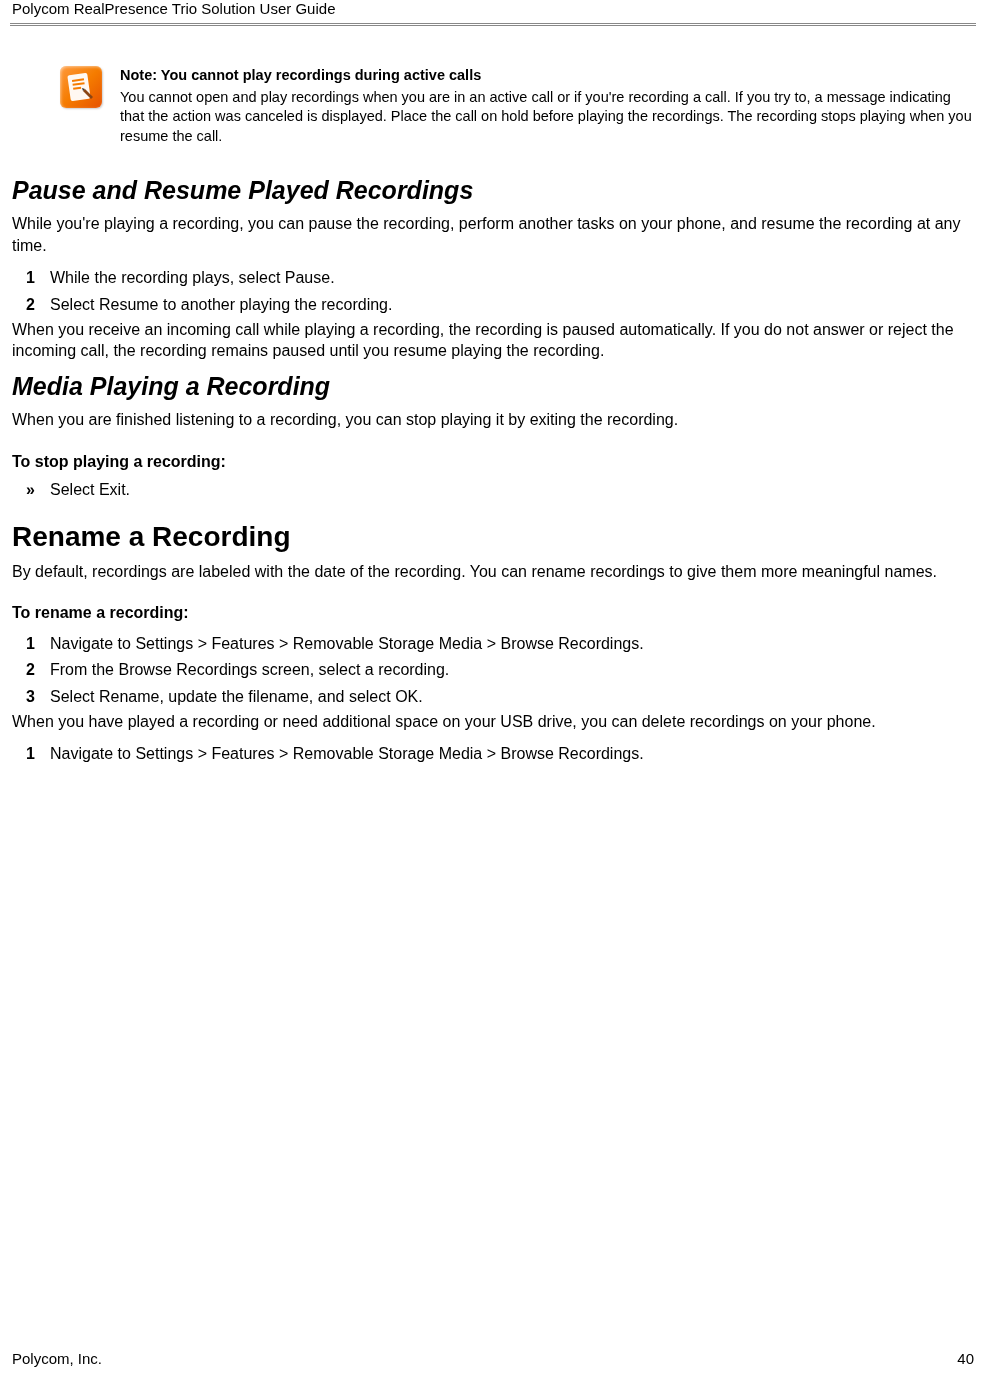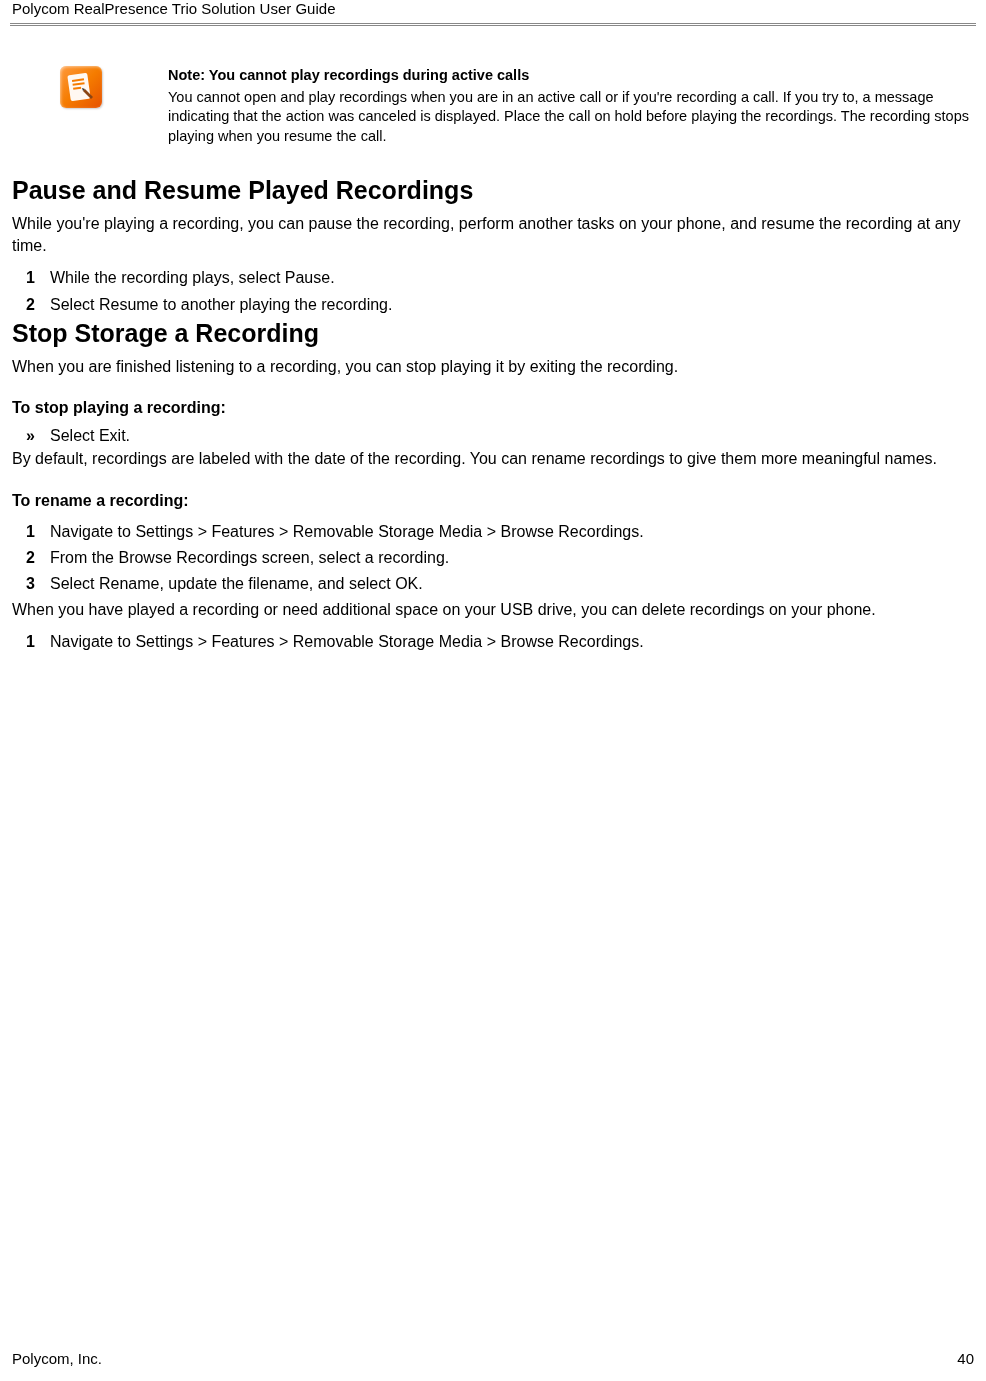--- a/index.html
+++ b/index.html
@@ -23,21 +23,20 @@
       border-top: 1px solid #888;
       border-bottom: 1px solid #888;
     }
     .content {
       padding: 40px 12px 0 12px;
     }
     .note-block {
       display: flex;
       align-items: flex-start;
       margin-bottom: 30px;
-      gap: 48px;
     }
     .note-icon {
       width: 42px;
       height: 42px;
       flex-shrink: 0;
       margin-right: 18px;
       margin-left: 48px;
       background: linear-gradient(135deg, #ff9a3c 0%, #f57c00 50%, #e65100 100%);
       border-radius: 6px;
       box-shadow: inset 1px 1px 3px rgba(255,255,255,0.5), 1px 1px 2px rgba(0,0,0,0.2);
@@ -52,20 +51,21 @@
       font-size: 14.5px;
       line-height: 1.35;
     }
     .note-title {
       font-weight: bold;
       margin-bottom: 2px;
     }
     h2.italic-heading {
       font-size: 25px;
       font-weight: bold;
+      font-style: italic;
       margin-bottom: 8px;
     }
     h2.section-heading {
       font-size: 28px;
       font-weight: bold;
       margin-bottom: 8px;
       margin-top: 22px;
     }
     p.body-text {
       font-size: 16px;
@@ -150,31 +150,33 @@
   <ol class="steps">
     <li>
       <span class="step-num">1</span>
       <span>While the recording plays, select </span><span class="bold">Pause</span><span>.</span>
     </li>
     <li>
       <span class="step-num">2</span>
       <span>Select </span><span class="bold">Resume</span><span> to another playing the recording.</span>
     </li>
   </ol>
-
-  <h2 class="italic-heading">Stop Storage a Recording</h2>
+  <p class="body-text">When you receive an incoming call while playing a recording, the recording is paused automatically. If you do not answer or reject the incoming call, the recording remains paused until you resume playing the recording.</p>
+
+  <h2 class="italic-heading">Media Playing a Recording</h2>
   <p class="body-text">When you are finished listening to a recording, you can stop playing it by exiting the recording.</p>
   <p class="task-heading">To stop playing a recording:</p>
   <ul class="bullet">
     <li>
       <span class="bullet-mark">»</span>
       <span>Select </span><span class="bold">Exit</span><span>.</span>
     </li>
   </ul>
 
+  <h2 class="section-heading">Rename a Recording</h2>
   <p class="body-text">By default, recordings are labeled with the date of the recording. You can rename recordings to give them more meaningful names.</p>
   <p class="task-heading">To rename a recording:</p>
   <ol class="steps">
     <li>
       <span class="step-num">1</span>
       <span>Navigate to </span><span class="bold">Settings &gt; Features &gt; Removable Storage Media &gt; Browse Recordings</span><span>.</span>
     </li>
     <li>
       <span class="step-num">2</span>
       <span>From the </span><span class="bold">Browse Recordings</span><span> screen, select a recording.</span>

